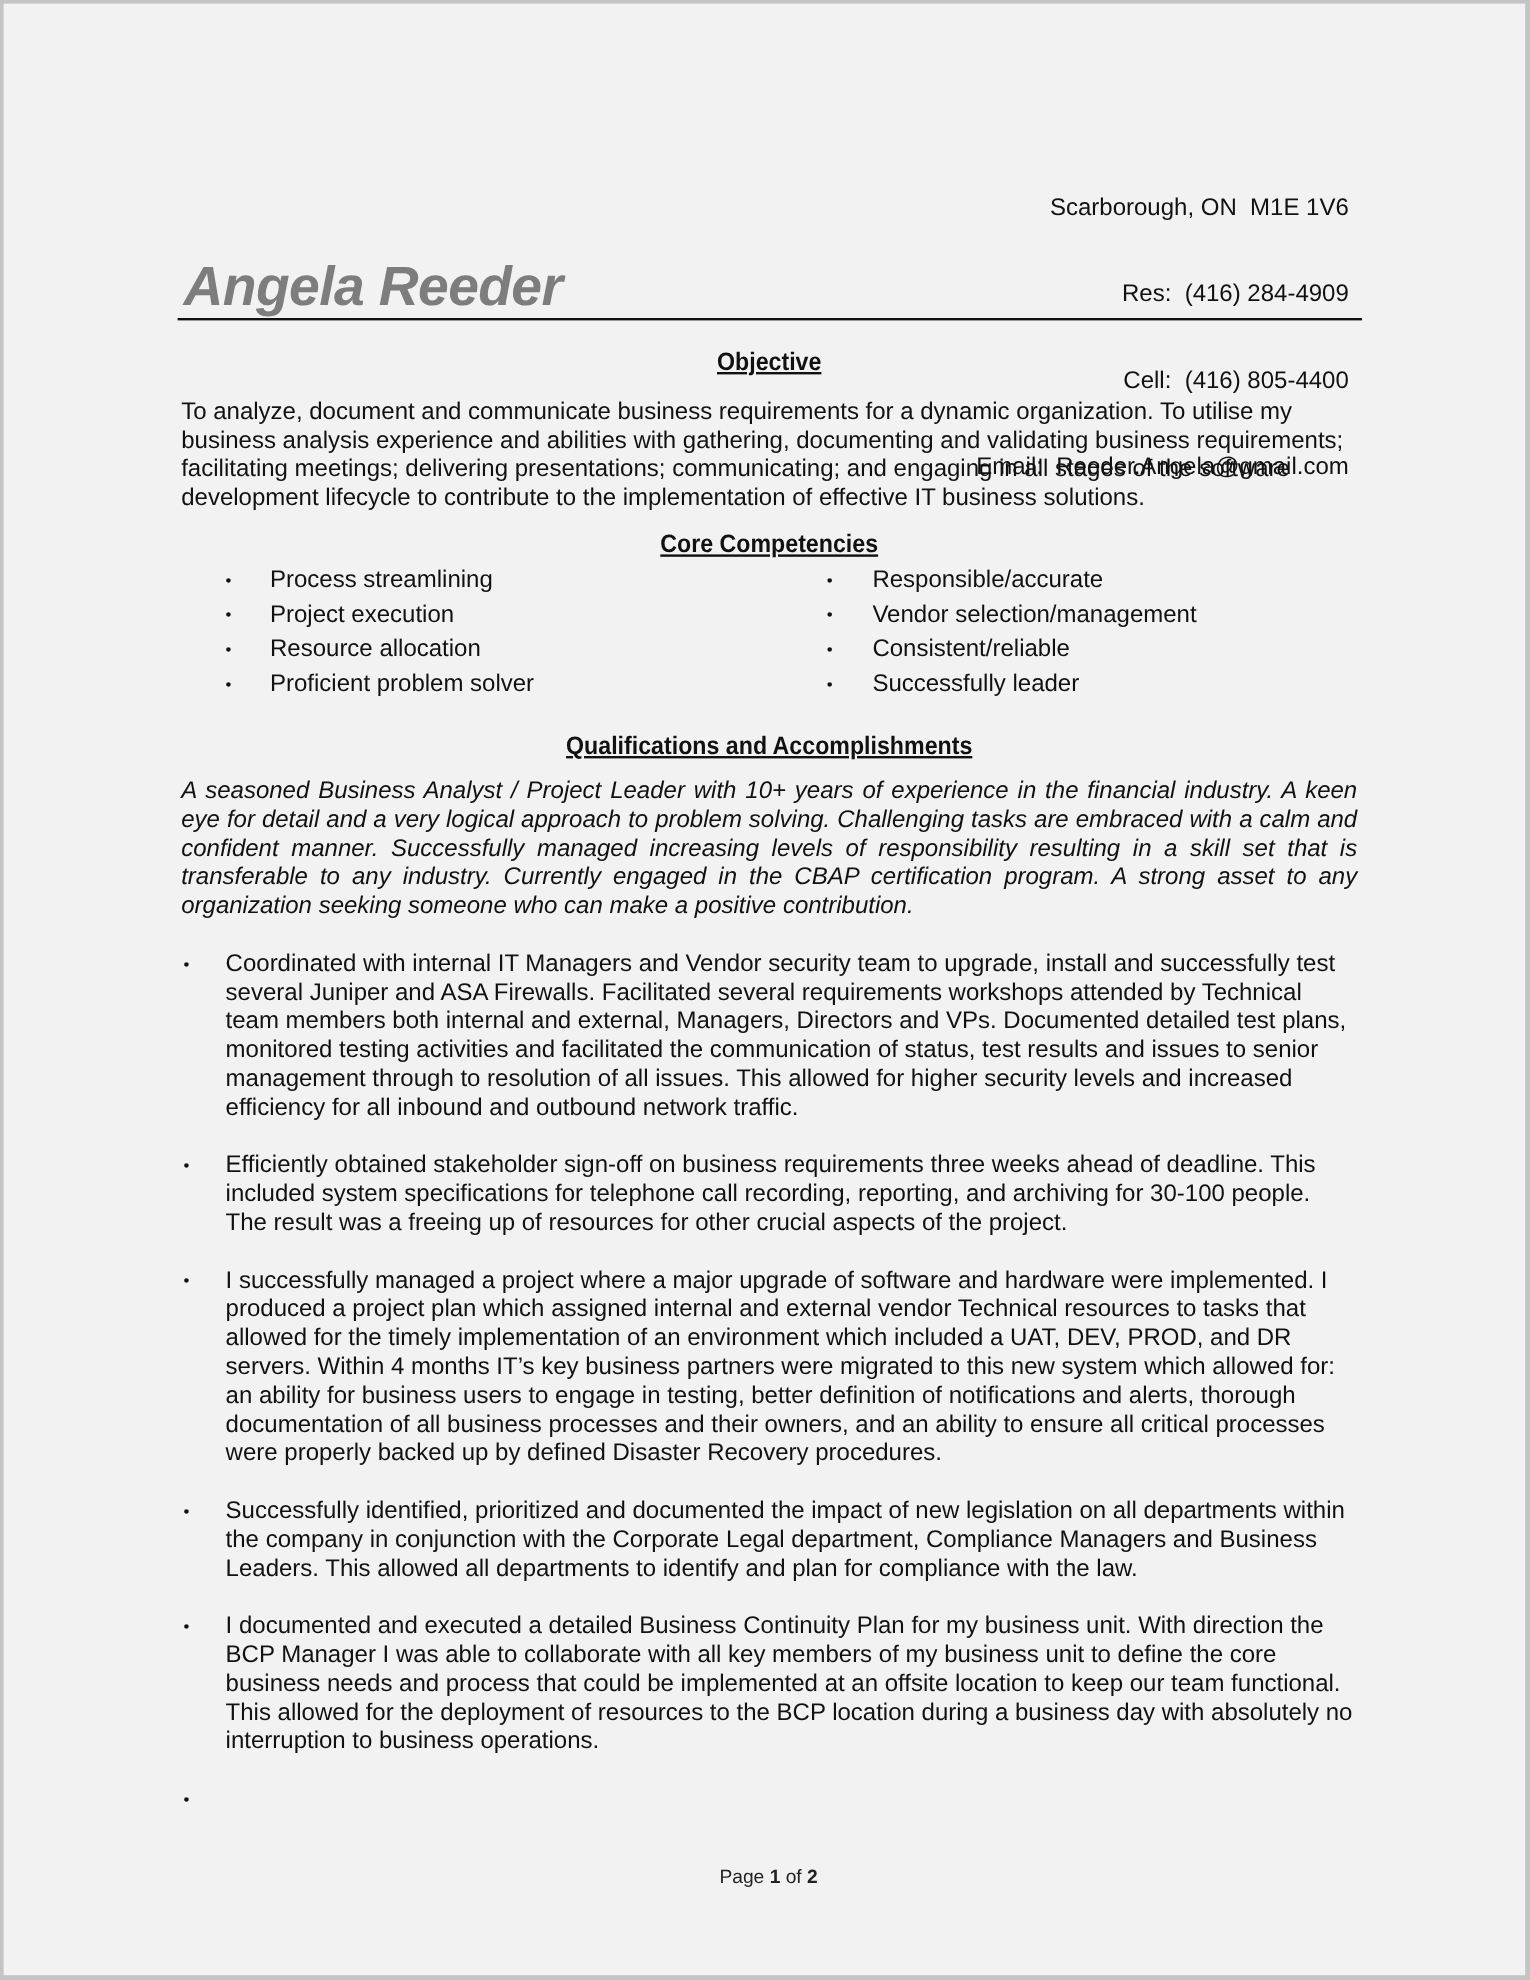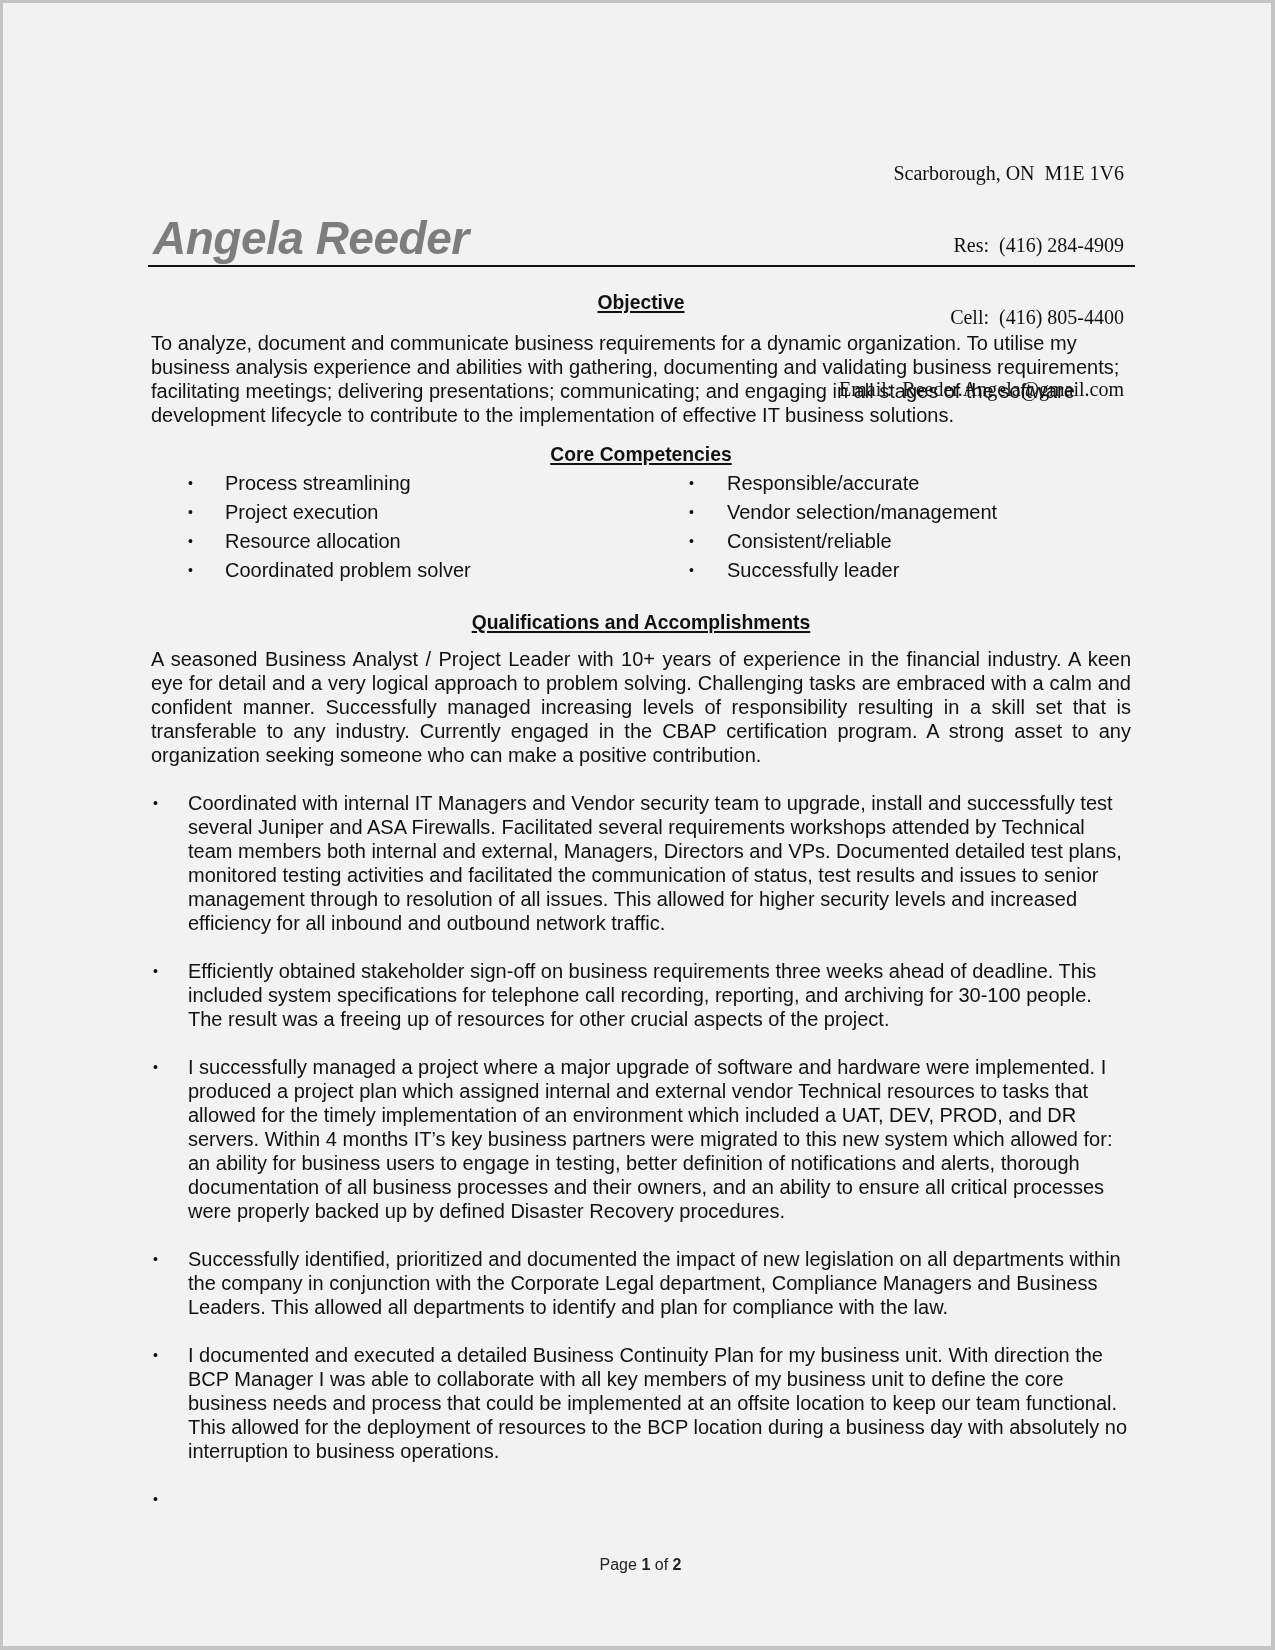--- a/index.html
+++ b/index.html
@@ -17,21 +17,20 @@
       width: 1268px; height: 1643px;
       background: #f2f2f2;
     }
     .contact {
       position: absolute;
       right: 147px; top: 110px;
       text-align: right;
       font-size: 20px;
       line-height: 24px;
       white-space: pre;
-      font-family: Liberation Serif, serif;
     }
     .name {
       position: absolute;
       left: 150px; top: 208px;
       font-size: 46px;
       font-weight: bold;
       font-style: italic;
       color: #7d7d7d;
       letter-spacing: -0.5px;
       text-align: right;
@@ -77,21 +76,21 @@
       line-height: 29px;
     }
     .comp-item.right { padding-left: 76px; }
     .bullet {
       position: absolute;
       left: 37px; top: 0;
       font-size: 14px;
     }
     .comp-item.right .bullet { left: 38px; }
     .h-qual { margin-top: 24px; }
-    .qual-para { margin-top: 12px; text-align: justify; }
+    .qual-para { margin-top: 12px; text-align: justify; font-style: italic; }
     .acc-list { margin-top: 24px; }
     .acc-item {
       position: relative;
       padding-left: 37px;
       margin-bottom: 24px;
       text-align: left;
     }
     .acc-item .bullet { left: 2px; top: 0; line-height: 24px; }
     .footer {
       position: absolute;
@@ -124,21 +123,21 @@
     <div class="para objective-para">To analyze, document and communicate business requirements for a dynamic organization. To utilise my business analysis experience and abilities with gathering, documenting and validating business requirements; facilitating meetings; delivering presentations; communicating; and engaging in all stages of the software development lifecycle to contribute to the implementation of effective IT business solutions.</div>
 
     <div class="heading h-core">Core Competencies</div>
     <div class="competencies">
       <div class="comp-item"><span class="bullet">•</span><span>Process streamlining</span></div>
       <div class="comp-item right"><span class="bullet">•</span><span>Responsible/accurate</span></div>
       <div class="comp-item"><span class="bullet">•</span><span>Project execution</span></div>
       <div class="comp-item right"><span class="bullet">•</span><span>Vendor selection/management</span></div>
       <div class="comp-item"><span class="bullet">•</span><span>Resource allocation</span></div>
       <div class="comp-item right"><span class="bullet">•</span><span>Consistent/reliable</span></div>
-      <div class="comp-item"><span class="bullet">•</span><span>Coordinated problem solver</span></div>
+      <div class="comp-item"><span class="bullet">•</span><span>Proficient problem solver</span></div>
       <div class="comp-item right"><span class="bullet">•</span><span>Successfully leader</span></div>
     </div>
 
     <div class="heading h-qual">Qualifications and Accomplishments</div>
     <div class="para qual-para">A seasoned Business Analyst / Project Leader with 10+ years of experience in the financial industry. A keen eye for detail and a very logical approach to problem solving. Challenging tasks are embraced with a calm and confident manner. Successfully managed increasing levels of responsibility resulting in a skill set that is transferable to any industry. Currently engaged in the CBAP certification program. A strong asset to any organization seeking someone who can make a positive contribution.</div>
 
     <div class="acc-list">
       <div class="acc-item"><span class="bullet">•</span><span>Coordinated with internal IT Managers and Vendor security team to upgrade, install and successfully test several Juniper and ASA Firewalls. Facilitated several requirements workshops attended by Technical team members both internal and external, Managers, Directors and VPs. Documented detailed test plans, monitored testing activities and facilitated the communication of status, test results and issues to senior management through to resolution of all issues. This allowed for higher security levels and increased efficiency for all inbound and outbound network traffic.</span></div>
       <div class="acc-item"><span class="bullet">•</span><span>Efficiently obtained stakeholder sign-off on business requirements three weeks ahead of deadline. This included system specifications for telephone call recording, reporting, and archiving for 30-100 people. The result was a freeing up of resources for other crucial aspects of the project.</span></div>
       <div class="acc-item"><span class="bullet">•</span><span>I successfully managed a project where a major upgrade of software and hardware were implemented. I produced a project plan which assigned internal and external vendor Technical resources to tasks that allowed for the timely implementation of an environment which included a UAT, DEV, PROD, and DR servers. Within 4 months IT’s key business partners were migrated to this new system which allowed for: an ability for business users to engage in testing, better definition of notifications and alerts, thorough documentation of all business processes and their owners, and an ability to ensure all critical processes were properly backed up by defined Disaster Recovery procedures.</span></div>

